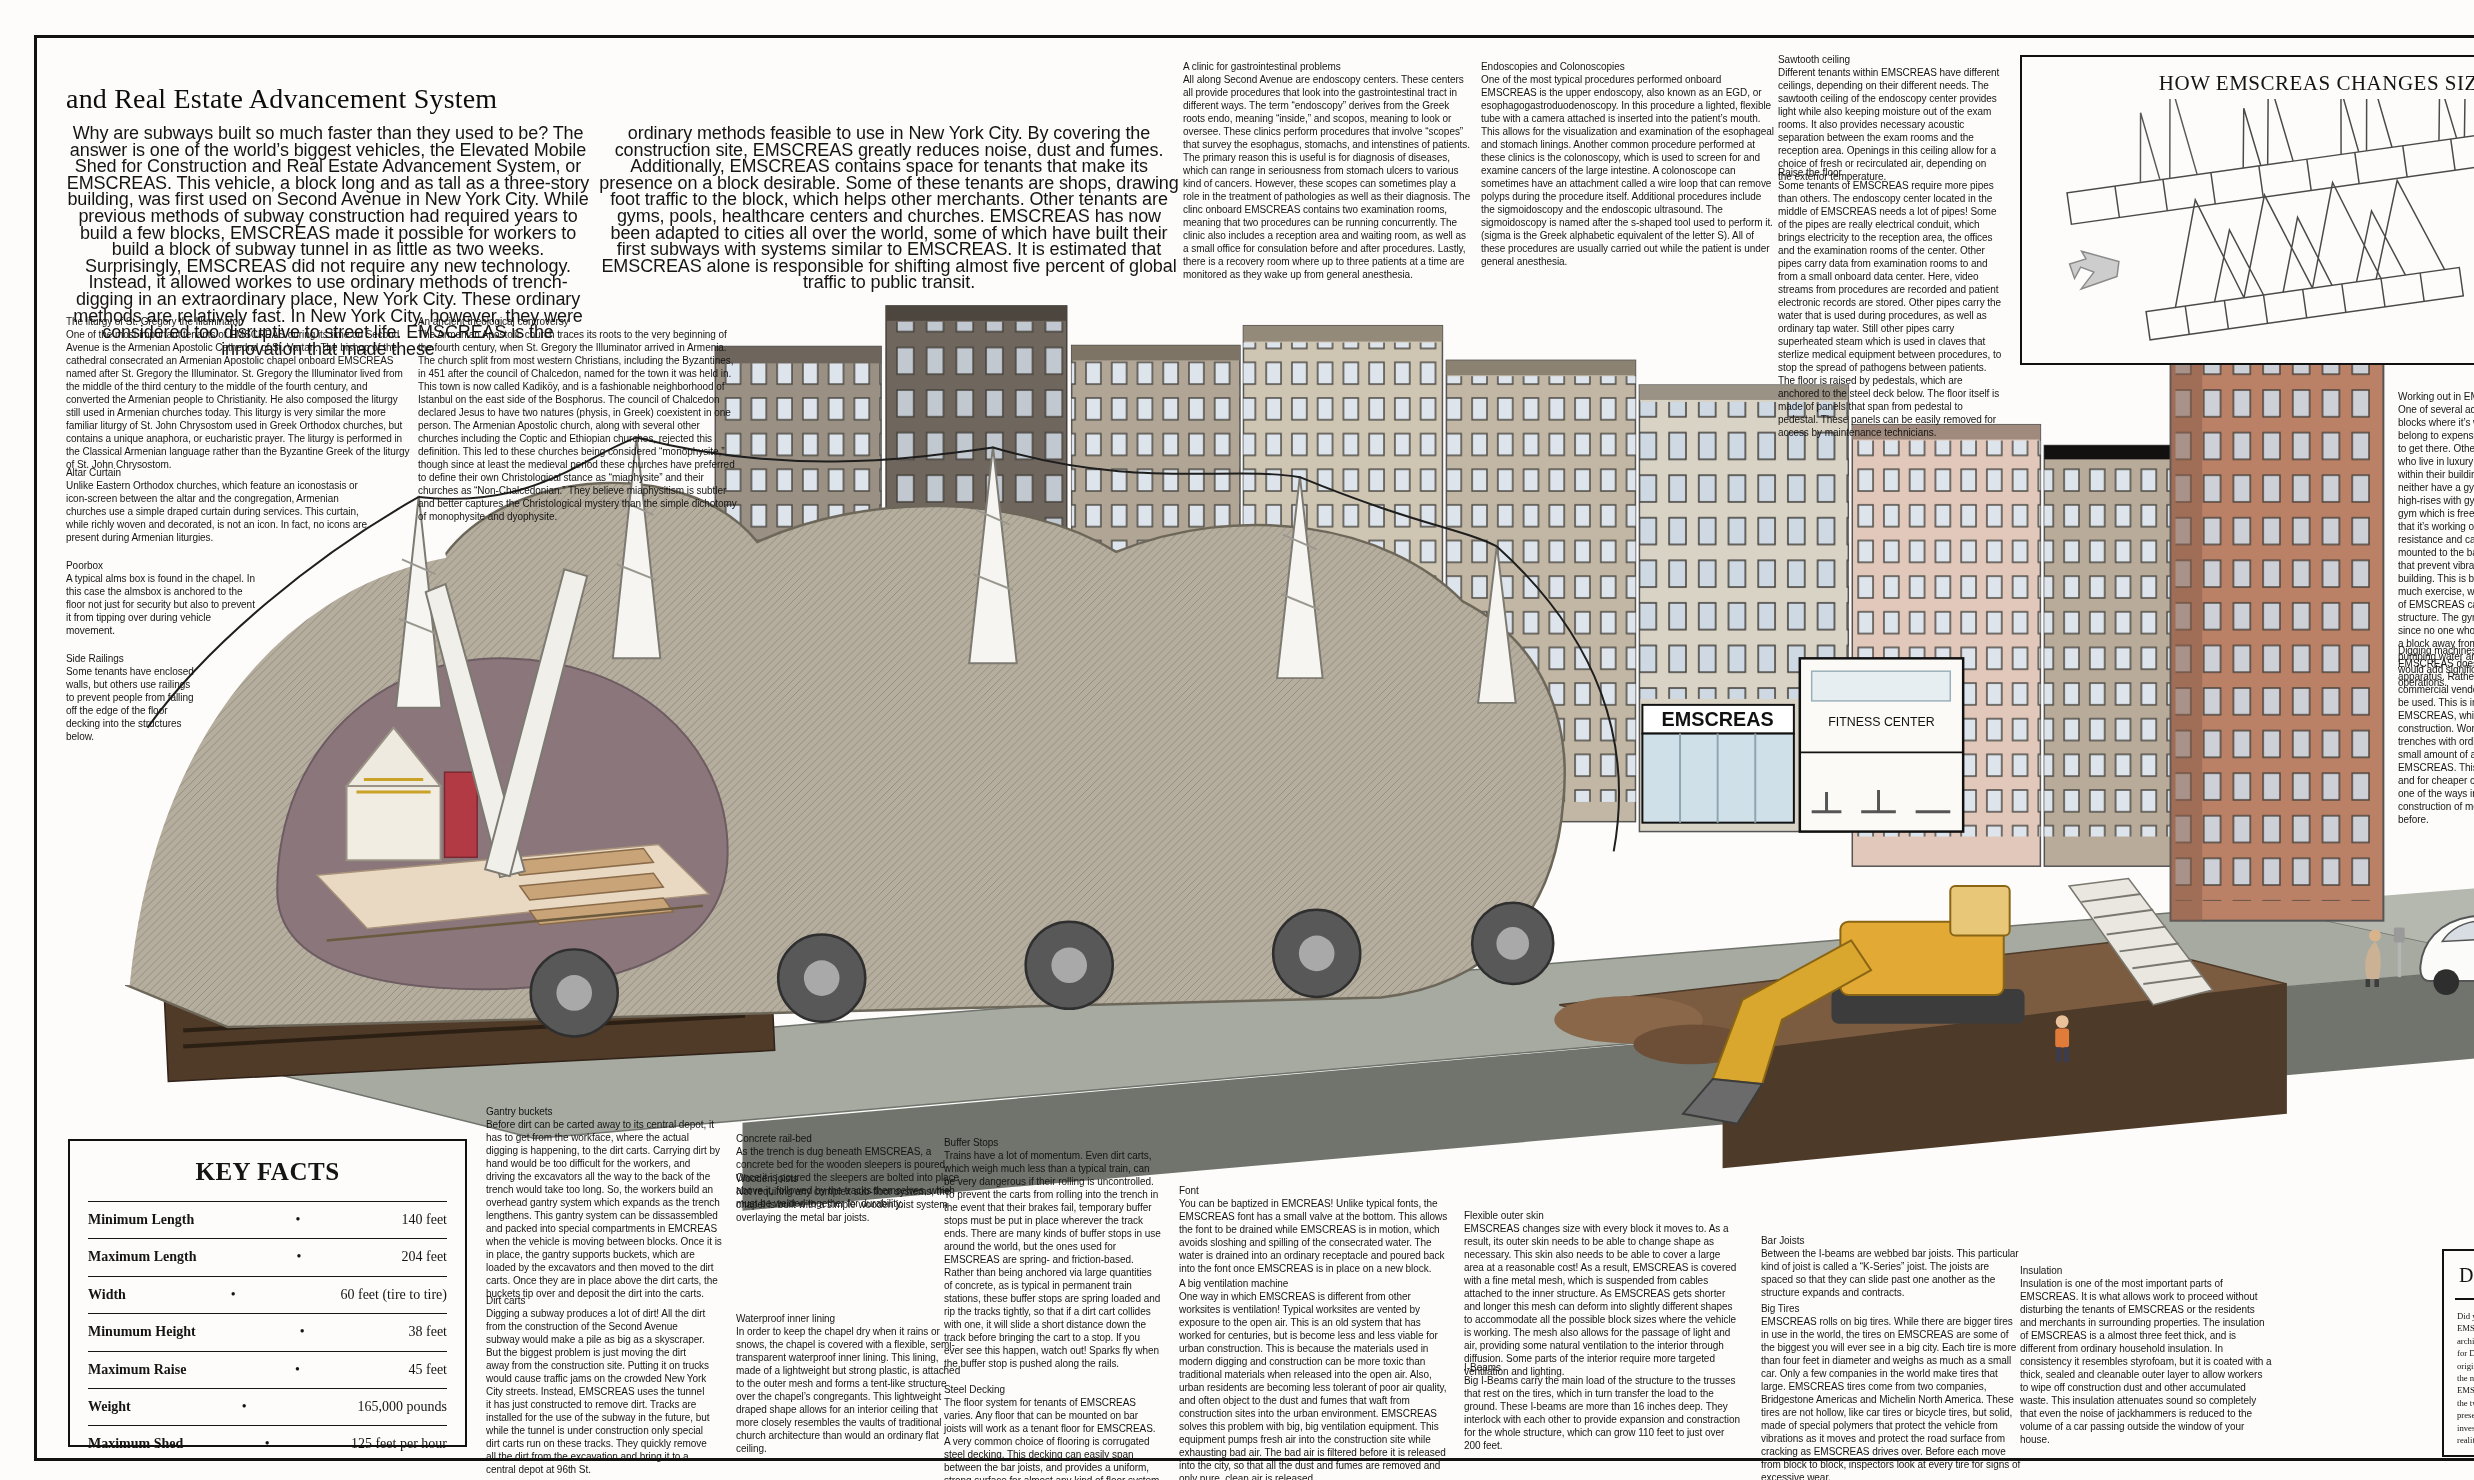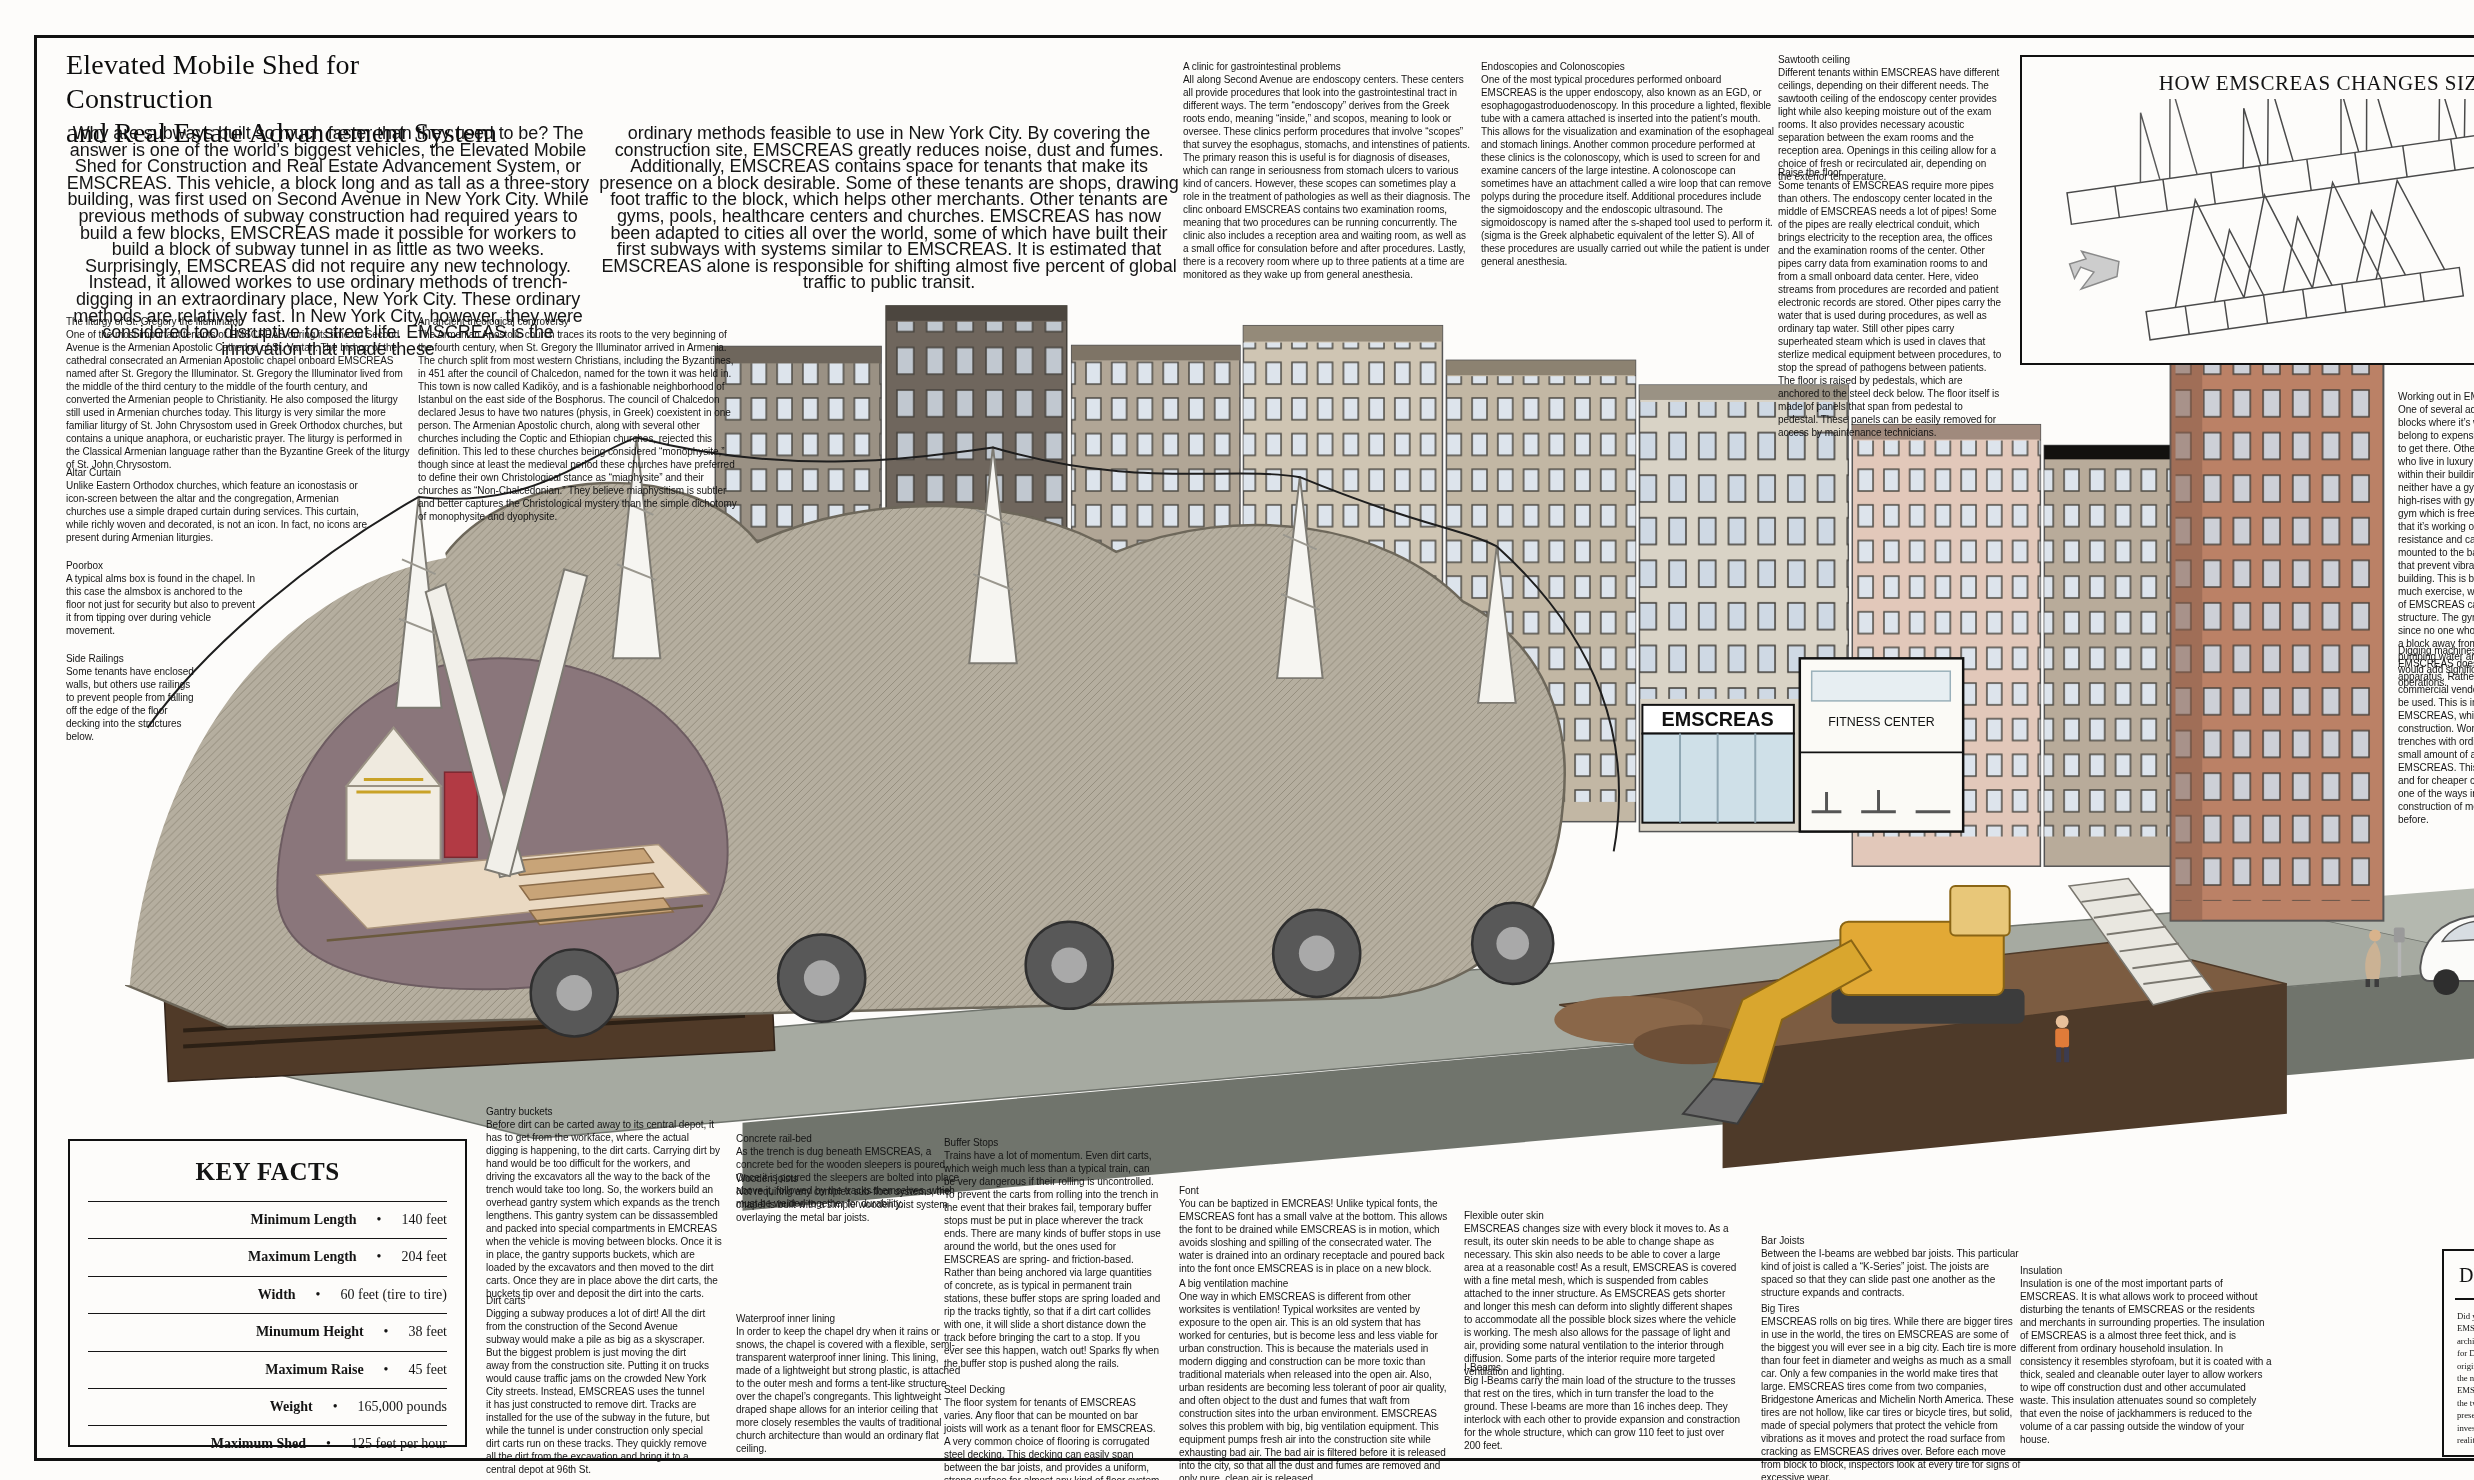--- a/index.html
+++ b/index.html
@@ -13,21 +13,21 @@
   h1.poster-title { font-family:"Liberation Serif", serif; font-weight:normal;
       font-size:28px; line-height:34px; letter-spacing:0.2px; color:#0d0d0d; }
   .intro { font-size:18px; line-height:16.6px; letter-spacing:-0.1px;text-align:center; }
   .cap { font-size:10px; line-height:13px; letter-spacing:-0.05px; }
   .cap .h { display:block; }
   .box { position:absolute; background:#fdfcfa; border:2.5px solid #111; z-index:4; }
   .box-title { font-family:"Liberation Serif", serif; text-align:center; }
   
   #keyfacts .box-title { font-size:25px; padding:17px 0 15px 0; letter-spacing:0.5px;font-weight:bold; }
   .kf-row { border-top:1.5px solid #161616; margin:0 18px; padding:10px 0 10.4px 0;
-            display:flex; justify-content:flex-end; align-items:baseline; gap:20px;
+            display:flex; justify-content:space-between; align-items:baseline; gap:20px;
             font-family:"Liberation Serif", serif; font-size:14px; }
   .kf-label { font-weight:bold; }
   
   #dyk .box-title { font-size:20px; padding:13px 0 11px 0; }
   #dyk .rule { border-top:2px solid #111; margin:0 11px; }
   #dyk .body { font-family:"Liberation Serif", serif; font-size:8.7px; line-height:12.4px;
                padding:10px 13px; }
   
   #changes .box-title { font-size:21px; padding:14px 0 3px 0; letter-spacing:0.5px; }
 </style>
@@ -248,21 +248,21 @@
     <path d="M4934,1902 C4950,1876 4980,1862 5010,1860 L5048,1896 Z" fill="#d7dde2" stroke="#555" stroke-width="3"></path>
     <circle cx="4942" cy="1984" r="26" fill="#2e2e2e"></circle>
       <circle cx="5096" cy="1984" r="26" fill="#2e2e2e"></circle>
     <line x1="5012" y1="1852" x2="5030" y2="1820" stroke="#555" stroke-width="3"></line>
   </g>
 </svg>
 
 <div id="frame"></div>
 
 <div class="txt" style="left:66px; top:48px; width:445px;">
-  <h1 class="poster-title"><span>Elevated Mobile Shed for Construction</span><br><span>and Real Estate Advancement System</span></h1>
+  <h1 class="poster-title"><br><span>and Real Estate Advancement System</span></h1>
 </div>
 <div class="txt intro" style="left:66px; top:125px; width:524px;">Why are subways built so much faster than they used to be? The answer is one of the world’s biggest vehicles, the Elevated Mobile Shed for Construction and Real Estate Advancement System, or EMSCREAS. This vehicle, a block long and as tall as a three-story building, was first used on Second Avenue in New York City. While previous methods of subway construction had required years to build a few blocks, EMSCREAS made it possible for workers to build a block of subway tunnel in as little as two weeks. Surprisingly, EMSCREAS did not require any new technology. Instead, it allowed workes to use ordinary methods of trench-digging in an extraordinary place, New York City. These ordinary methods are relatively fast. In New York City, however, they were considered too disruptive to street life. EMSCREAS is the innovation that made these</div>
 <div class="txt intro" style="left:598px; top:125px; width:582px;">ordinary methods feasible to use in New York City. By covering the construction site, EMSCREAS greatly reduces noise, dust and fumes. Additionally, EMSCREAS contains space for tenants that make its presence on a block desirable. Some of these tenants are shops, drawing foot traffic to the block, which helps other merchants. Other tenants are gyms, pools, healthcare centers and churches. EMSCREAS has now been adapted to cities all over the world, some of which have built their first subways with systems similar to EMSCREAS. It is estimated that EMSCREAS alone is responsible for shifting almost five percent of global traffic to public transit.</div>
 
 <div class="txt cap" style="left:1183px; top:60px; width:288px;"><span class="h">A clinic for gastrointestinal problems</span><span>All along Second Avenue are endoscopy centers. These centers all provide procedures that look into the gastrointestinal tract in different ways. The term “endoscopy” derives from the Greek roots endo, meaning “inside,” and scopos, meaning to look or oversee. These clinics perform procedures that involve “scopes” that survey the esophagus, stomachs, and intenstines of patients. The primary reason this is useful is for diagnosis of diseases, which can range in seriousness from stomach ulcers to various kind of cancers. However, these scopes can sometimes play a role in the treatment of pathologies as well as their diagnosis. The clinc onboard EMSCREAS contains two examination rooms, meaning that two procedures can be running concurrently. The clinic also includes a reception area and waiting room, as well as a small office for consulation before and after procedures. Lastly, there is a recovery room where up to three patients at a time are monitored as they wake up from general anesthesia.</span></div>
 <div class="txt cap" style="left:1481px; top:60px; width:293px;"><span class="h">Endoscopies and Colonoscopies</span><span>One of the most typical procedures performed onboard EMSCREAS is the upper endoscopy, also known as an EGD, or esophagogastroduodenoscopy. In this procedure a lighted, flexible tube with a camera attached is inserted into the patient’s mouth. This allows for the visualization and examination of the esophageal and stomach linings. Another common procedure performed at these clinics is the colonoscopy, which is used to screen for and examine cancers of the large intestine. A colonoscope can sometimes have an attachment called a wire loop that can remove polyps during the procedure itself. Additional procedures include the sigmoidoscopy and the endoscopic ultrasound. The sigmoidoscopy is named after the s-shaped tool used to perform it. (sigma is the Greek alphabetic equivalent of the letter S). All of these procedures are usually carried out while the patient is under general anesthesia.</span></div>
 <div class="txt cap" style="left:1778px; top:53px; width:224px;"><span class="h">Sawtooth ceiling</span><span>Different tenants within EMSCREAS have different ceilings, depending on their different needs. The sawtooth ceiling of the endoscopy center provides light while also keeping moisture out of the exam rooms. It also provides necessary acoustic separation between the exam rooms and the reception area. Openings in this ceiling allow for a choice of fresh or recirculated air, depending on the exterior temperature.</span></div>
 <div class="txt cap" style="left:1778px; top:166px; width:226px;"><span class="h">Raise the floor</span><span>Some tenants of EMSCREAS require more pipes than others. The endoscopy center located in the middle of EMSCREAS needs a lot of pipes! Some of the pipes are really electrical conduit, which brings electricity to the reception area, the offices and the examination rooms of the center. Other pipes carry data from examination rooms to and from a small onboard data center. Here, video streams from procedures are recorded and patient electronic records are stored. Other pipes carry the water that is used during procedures, as well as ordinary tap water. Still other pipes carry superheated steam which is used in claves that sterlize medical equipment between procedures, to stop the spread of pathogens between patients. The floor is raised by pedestals, which are anchored to the steel deck below. The floor itself is made of panels that span from pedestal to pedestal. These panels can be easily removed for access by maintenance technicians.</span></div>
 
 <div class="txt cap" style="left:66px; top:315px; width:346px;"><span class="h">The liturgy of St. Gregory the Illuminator</span><span>One of the most important tenants of EMSCREAS during its time on Second Avenue is the Armenian Apostolic Cathedral of St. Vartan. The bishop of the cathedral consecrated an Armenian Apostolic chapel onboard EMSCREAS named after St. Gregory the Illuminator. St. Gregory the Illuminator lived from the middle of the third century to the middle of the fourth century, and converted the Armenian people to Christianity. He also composed the liturgy still used in Armenian churches today. This liturgy is very similar the more familiar liturgy of St. John Chrysostom used in Greek Orthodox churches, but contains a unique anaphora, or eucharistic prayer. The liturgy is performed in the Classical Armenian language rather than the Byzantine Greek of the liturgy of St. John Chrysostom.</span></div>

